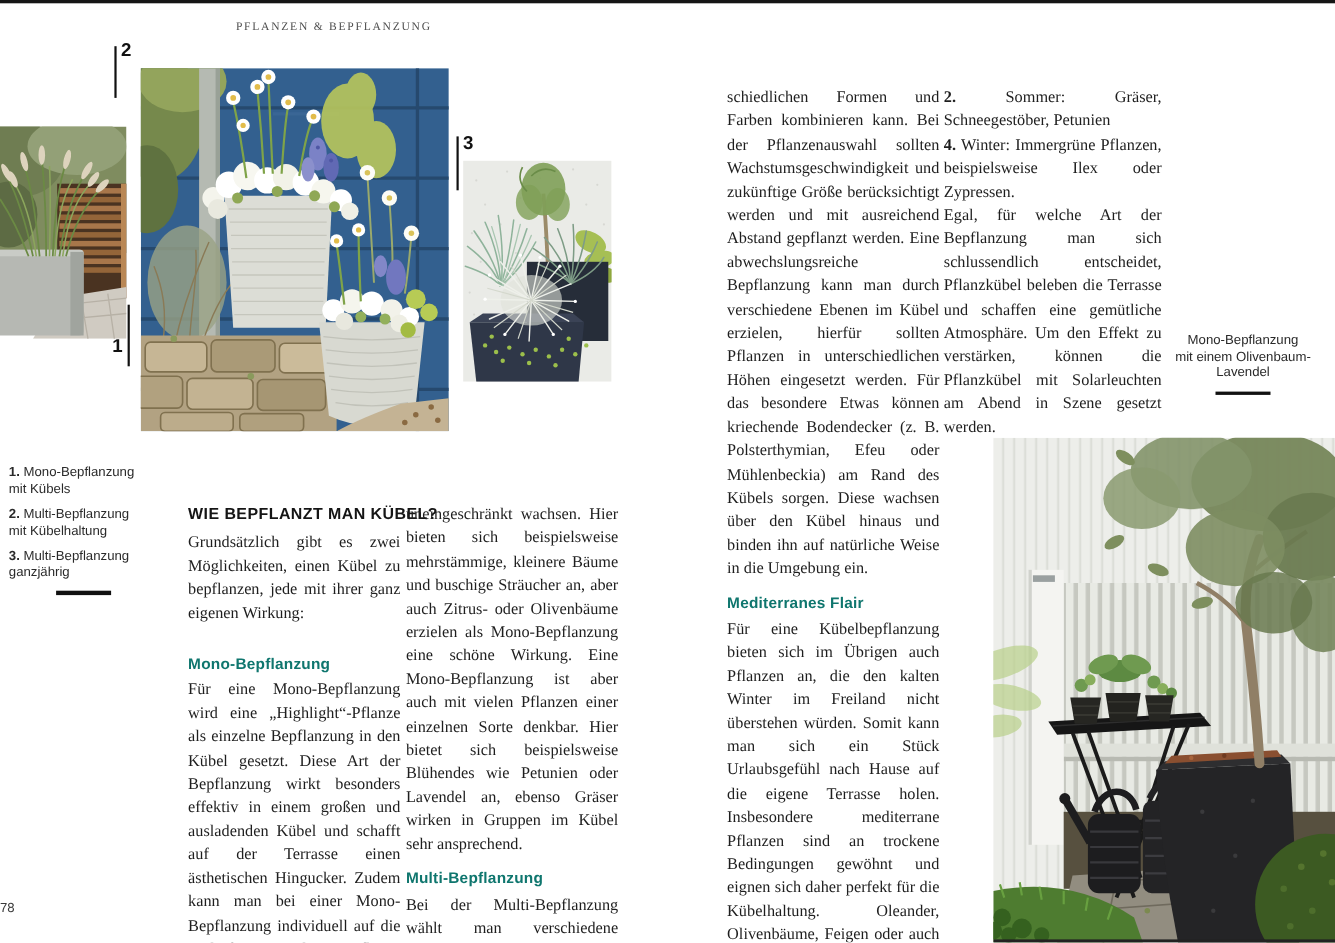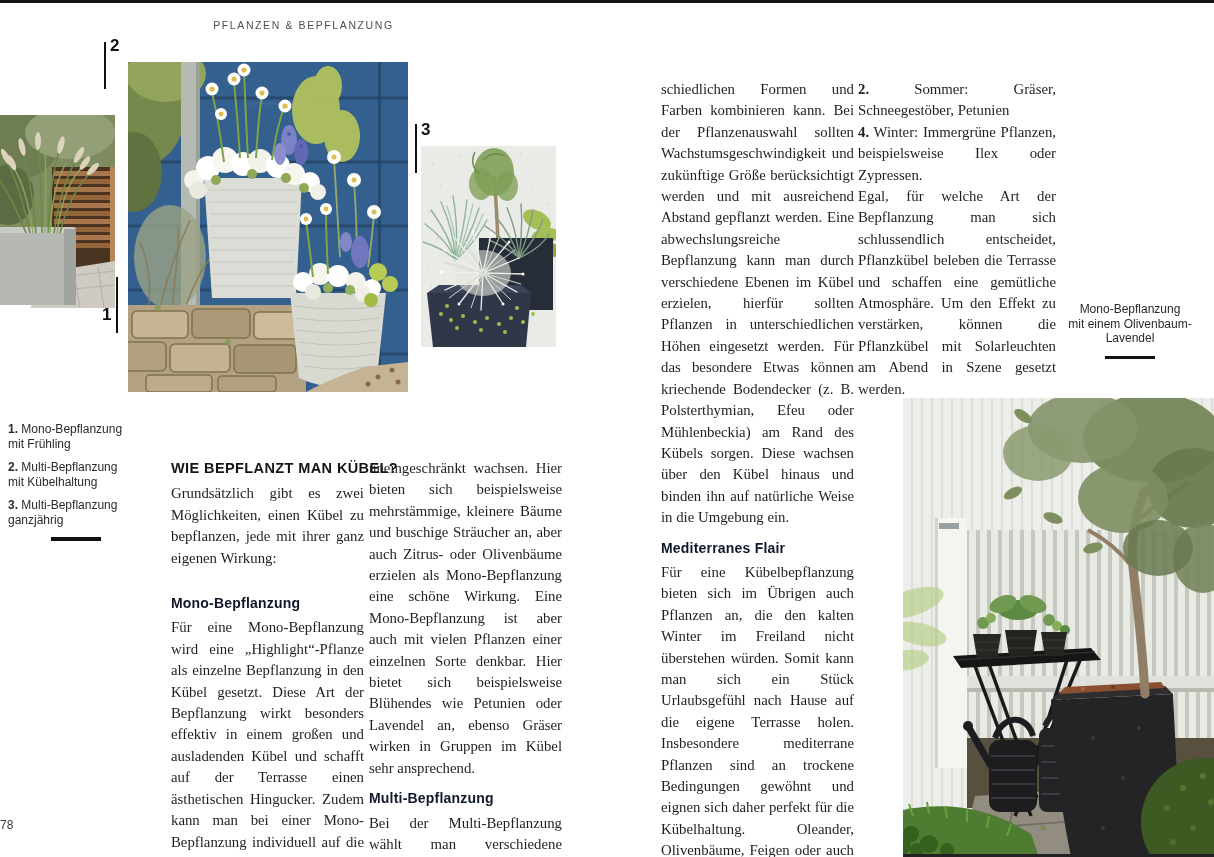--- a/index.html
+++ b/index.html
@@ -1,39 +1,39 @@
 <!DOCTYPE html>
 <html lang="de"><head>
 <meta charset="utf-8">
 <style>
   html,body{margin:0;padding:0;background:#ffffff;}
   .page{position:relative;width:1214px;height:857px;background:#ffffff;overflow:hidden;
         font-family:"Liberation Serif",serif;color:#1e1e1e;}
   .topstrip{position:absolute;left:0;top:0;width:1214px;height:3px;background:#151515;}
-  .runhead{position:absolute;top:19px;height:14px;font-family:Liberation Sans, sans-serif;
+  .runhead{position:absolute;top:19px;height:14px;font-family:Liberation Serif, serif;
            font-size:10.5px;letter-spacing:1.6px;color:#4f4f4f;text-align:center;}
   .runhead.left{left:0;width:607px;}
   .runhead.right{left:607px;width:607px;}
   .fig{position:absolute;}
   .fig svg{display:block;}
   .figlabel{position:absolute;font-family:"Liberation Sans",sans-serif;font-weight:bold;
             font-size:17px;color:#111;line-height:1;}
   .figrule{position:absolute;width:2px;background:#111;}
   .caplist{position:absolute;left:8px;top:422px;width:136px;
            font-family:"Liberation Sans",sans-serif;font-size:12px;line-height:14.5px;color:#2a2a2a;}
   .caplist .item{margin:0 0 9px 0;}
   .caplist .num{font-weight:bold;}
   .blackbar{width:50px;height:3.5px;background:#111;margin:10px auto 0 auto;}
   .photocap{position:absolute;left:1062px;top:302px;width:136px;text-align:center;
             font-family:"Liberation Sans",sans-serif;font-size:12px;line-height:14.5px;color:#2a2a2a;}
   .col{position:absolute;font-size:14.8px;line-height:21.4px;text-align:justify;}
   .col p{margin:0;}
   .col p.gap{margin-bottom:24px;}
   .subhead{font-family:"Liberation Sans",sans-serif;font-weight:bold;font-size:14px;
-           letter-spacing:.2px;text-align:left;margin:9px 0 3px 0;color:#0f172a;}
+           letter-spacing:.2px;text-align:left;margin:9px 0 3px 0;color:#0f766e;}
   .mainhead{font-family:"Liberation Sans",sans-serif;font-weight:bold;font-size:14.5px;
             letter-spacing:.4px;white-space:nowrap;text-align:left;margin:0 0 4px 0;color:#151515;}
   .lcol1{left:171px;top:458px;width:193px;}
   .lcol2{left:369px;top:458px;width:193px;}
   .rcol1{left:661px;top:79px;width:193px;}
   .rcol2{left:858px;top:79px;width:198px;}
   .season .num{font-weight:bold;}
   .pagenum{position:absolute;left:0;top:818px;width:607px;
            font-family:"Liberation Sans",sans-serif;font-size:12px;color:#3a3a3a;}
 </style>
@@ -535,21 +535,21 @@
         <circle cx="14" cy="452" r="7"></circle>
           <circle cx="0" cy="448" r="8"></circle>
       </g>
       <rect x="0" y="456" width="311" height="3" fill="#222222"></rect>
     </svg>
   </div>
 
   <div class="caplist">
     <div class="item">
       <div><span class="num">1.</span> <span>Mono-Bepflanzung</span></div>
-      <div>mit Frühling</div>
+      <div>mit Kübels</div>
     </div>
     <div class="item">
       <div><span class="num">2.</span> <span>Multi-Bepflanzung</span></div>
       <div>mit Kübelhaltung</div>
     </div>
     <div class="item">
       <div><span class="num">3.</span> <span>Multi-Bepflanzung</span></div>
       <div>ganzjährig</div>
     </div>
     <div class="blackbar"></div>

